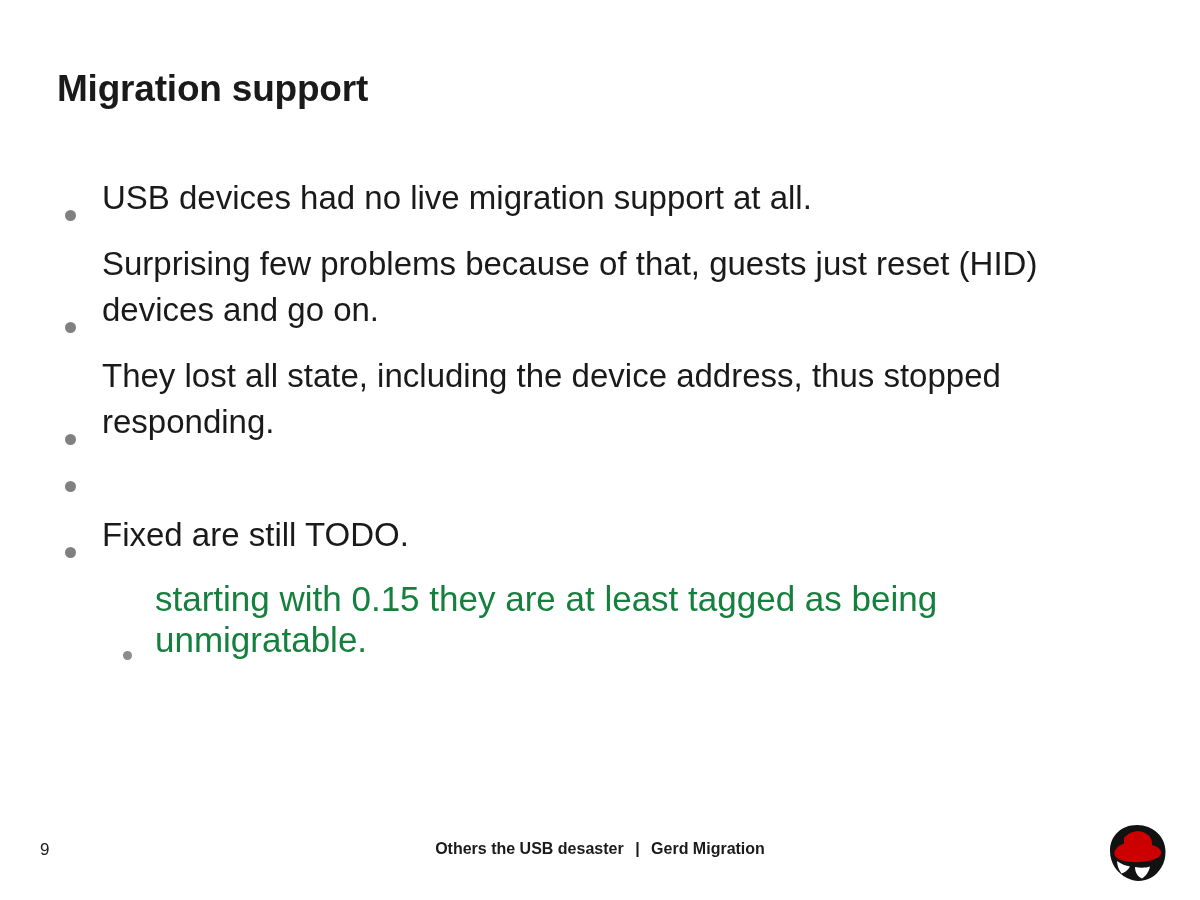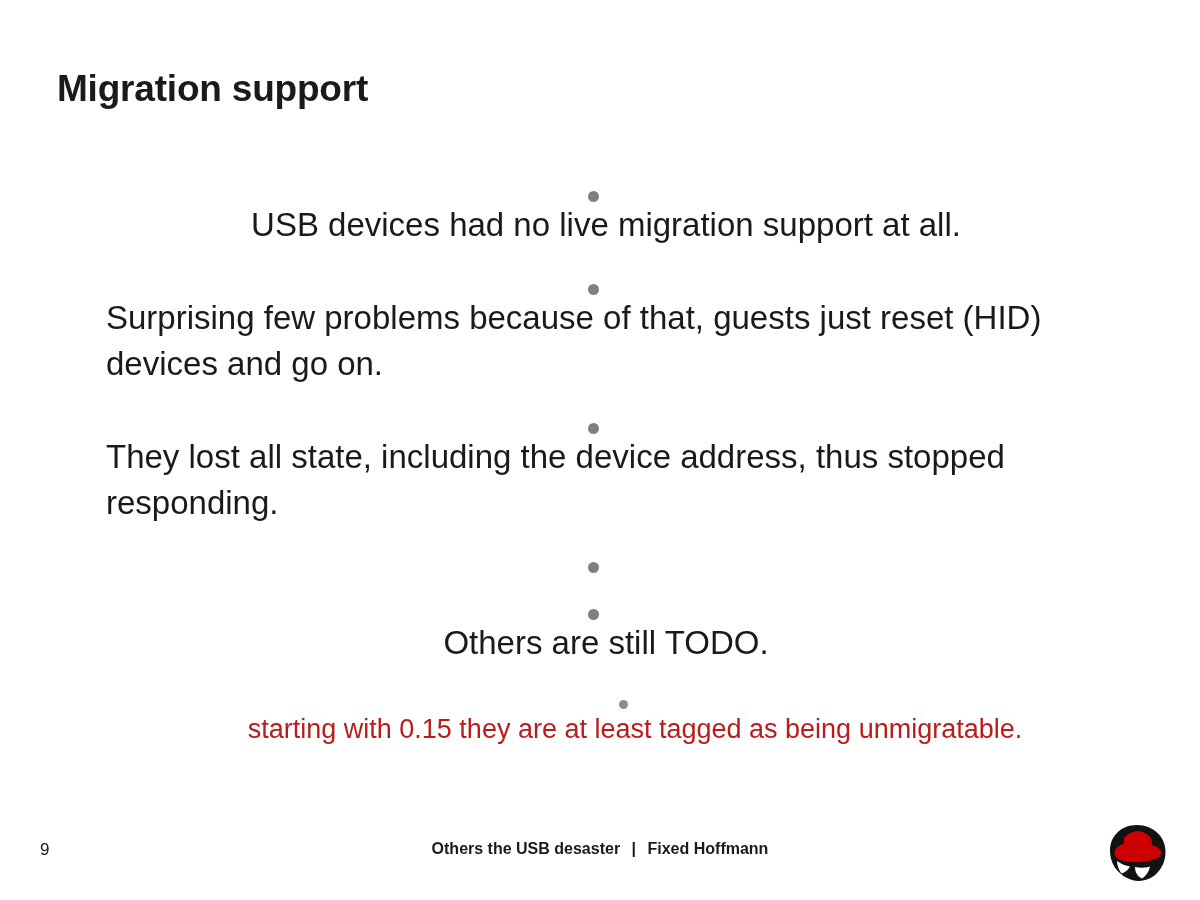--- a/index.html
+++ b/index.html
@@ -34,23 +34,22 @@
   
   .body-area {
     position: absolute;
     left: 57px;
     top: 175px;
     width: 1090px;
   }
 
   .bullet-row {
     display: flex;
-    align-items: center;
-    color: #1a1a1a;
-    flex-direction: column;
+    align-items: flex-end;
+    color: #1a1a1a;
   }
 
   
   .level-1 {
     margin-bottom: 20px;
     padding-left: 8px;
   }
   .level-1 .marker {
     flex: 0 0 auto;
     width: 37px;
@@ -86,23 +85,23 @@
     justify-content: flex-start;
   }
   .level-2 .dot {
     width: 9px;
     height: 9px;
     border-radius: 50%;
     background: #8c8c8c;
     display: block;
   }
   .level-2 .bullet-text {
-    font-size: 27px;
+    font-size: 35px;
     line-height: 41px;
-    color: #b91c1c;
+    color: #15803d;
     max-width: 890px;
   }
 
   
   .footer {
     position: absolute;
     left: 0;
     right: 0;
     bottom: 0;
     height: 76px;
@@ -174,39 +173,39 @@
     <div class="bullet-row level-1">
       <span class="marker">
           <span class="dot"></span>
         </span>
     </div>
 
     <div class="bullet-row level-1">
       <span class="marker">
           <span class="dot"></span>
         </span>
-      <span class="bullet-text">Others are still TODO.</span>
+      <span class="bullet-text">Fixed are still TODO.</span>
     </div>
 
     <div class="bullet-row level-2">
       <span class="marker">
           <span class="dot"></span>
         </span>
       <span class="bullet-text">starting with 0.15 they are at least tagged as being unmigratable.</span>
     </div>
 
   </div>
 
   <div class="footer">
     <div class="page-number">9</div>
 
     <div class="footer-center">
       <span>Others the USB desaster</span>
       <span class="footer-sep">|</span>
-      <span>Fixed Hoffmann</span>
+      <span>Gerd Migration</span>
     </div>
 
     <div class="logo">
       <svg viewBox="0 0 124 116" xmlns="http://www.w3.org/2000/svg" aria-hidden="true">
 
         <path fill="#121212" d="M62 2
                  C 30 2, 8 24, 8 54
                  C 8 78, 22 98, 42 108
                  C 50 112, 58 114, 64 114
                  C 84 114, 100 104, 110 88

